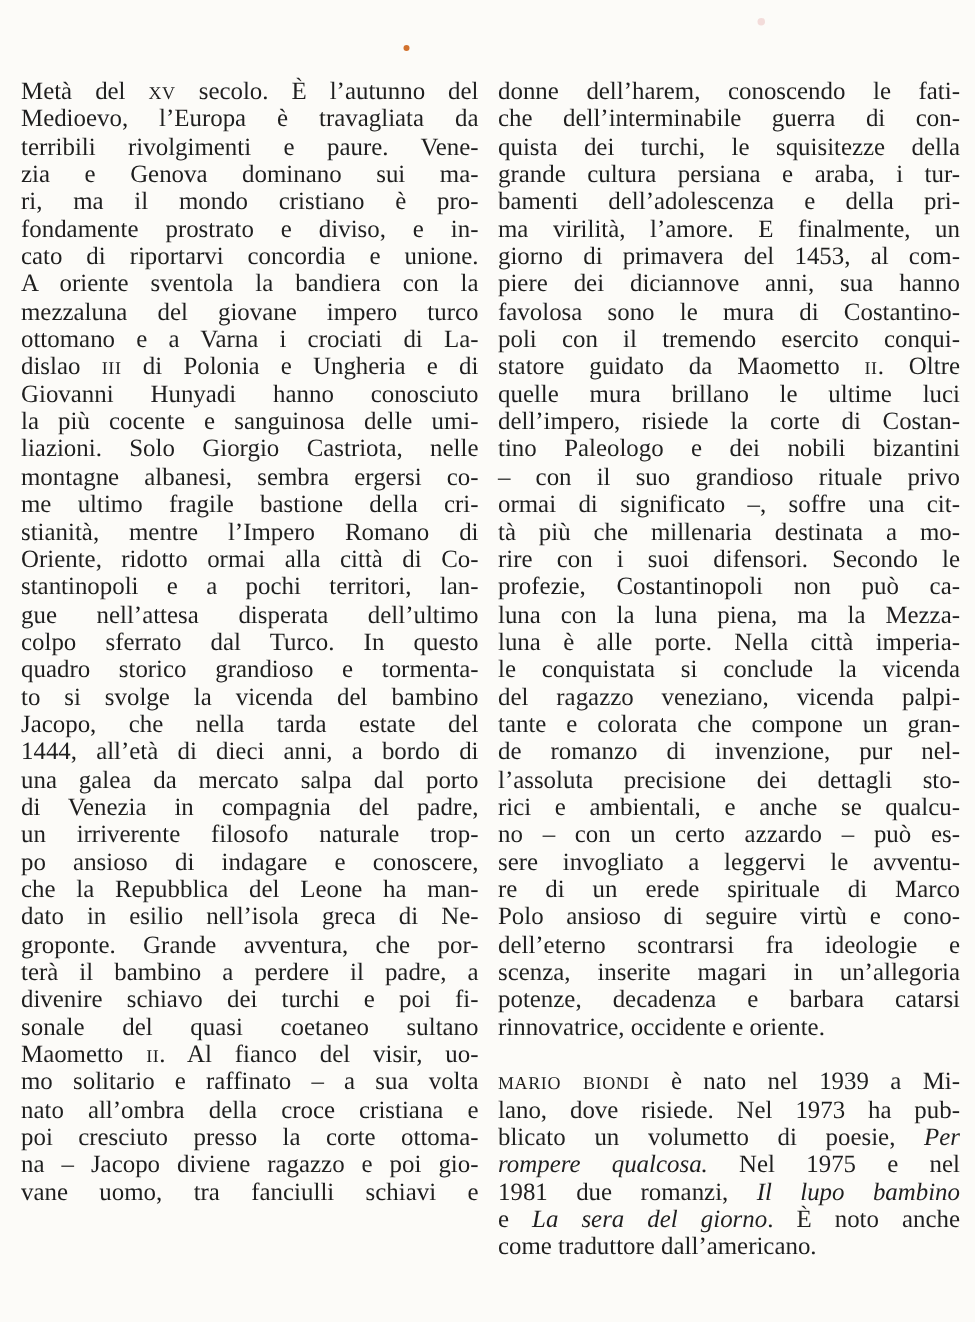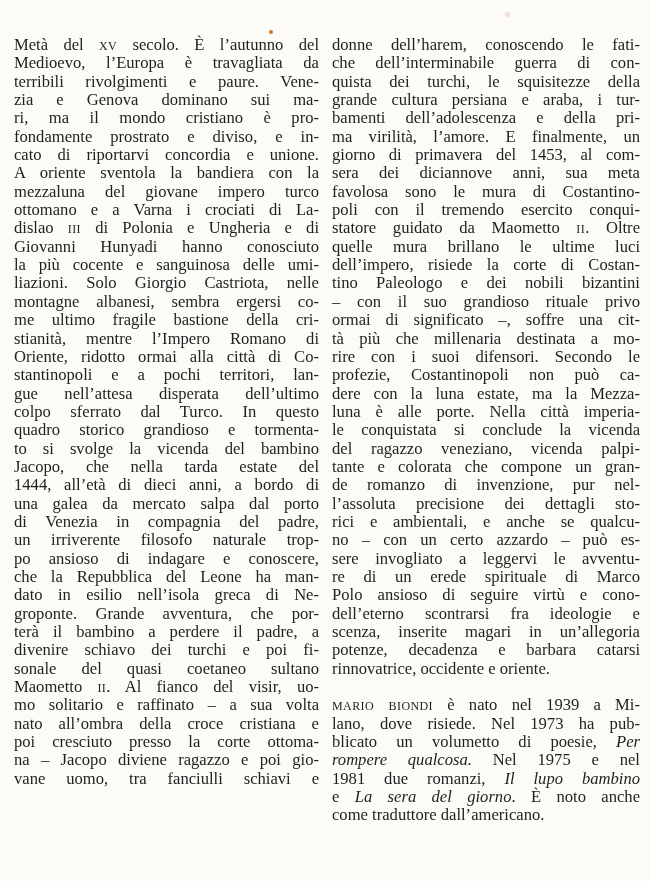--- a/index.html
+++ b/index.html
@@ -11,21 +11,21 @@
     position: relative;
     width: 650px;
     height: 881px;
     background: #fcfbf8;
     overflow: hidden;
     font-family: "Liberation Serif", "DejaVu Serif", serif;
     color: #1f1f1f;
   }
   .column {
     position: absolute;
-    top: 36px;
+    top: 52px;
   }
   .column.left  { left: 14px;  width: 305px; }
   .column.right { left: 332px; width: 308px; }
   .line {
     height: 18.35px;
     line-height: 18.35px;
     font-size: 16.6px;
     text-align: justify;
     text-align-last: justify;
     white-space: normal;
@@ -95,33 +95,33 @@
       <div class="line"><span class="n">vane uomo, tra fanciulli schiavi e</span></div>
     </div>
   <div class="column right">
       <div class="line"><span class="n">donne dell’harem, conoscendo le fati-</span></div>
       <div class="line"><span class="n">che dell’interminabile guerra di con-</span></div>
       <div class="line"><span class="n">quista dei turchi, le squisitezze della</span></div>
       <div class="line"><span class="n">grande cultura persiana e araba, i tur-</span></div>
       <div class="line"><span class="n">bamenti dell’adolescenza e della pri-</span></div>
       <div class="line"><span class="n">ma virilità, l’amore. E finalmente, un</span></div>
       <div class="line"><span class="n">giorno di primavera del 1453, al com-</span></div>
-      <div class="line"><span class="n">sera dei diciannove anni, sua meta</span></div>
+      <div class="line"><span class="n">piere dei diciannove anni, sua hanno</span></div>
       <div class="line"><span class="n">favolosa sono le mura di Costantino-</span></div>
       <div class="line"><span class="n">poli con il tremendo esercito conqui-</span></div>
       <div class="line"><span class="n">statore guidato da Maometto </span><span class="sc">ii</span><span class="n">. Oltre</span></div>
       <div class="line"><span class="n">quelle mura brillano le ultime luci</span></div>
       <div class="line"><span class="n">dell’impero, risiede la corte di Costan-</span></div>
       <div class="line"><span class="n">tino Paleologo e dei nobili bizantini</span></div>
       <div class="line"><span class="n">– con il suo grandioso rituale privo</span></div>
       <div class="line"><span class="n">ormai di significato –, soffre una cit-</span></div>
       <div class="line"><span class="n">tà più che millenaria destinata a mo-</span></div>
       <div class="line"><span class="n">rire con i suoi difensori. Secondo le</span></div>
       <div class="line"><span class="n">profezie, Costantinopoli non può ca-</span></div>
-      <div class="line"><span class="n">dere con la luna estate, ma la Mezza-</span></div>
+      <div class="line"><span class="n">luna con la luna piena, ma la Mezza-</span></div>
       <div class="line"><span class="n">luna è alle porte. Nella città imperia-</span></div>
       <div class="line"><span class="n">le conquistata si conclude la vicenda</span></div>
       <div class="line"><span class="n">del ragazzo veneziano, vicenda palpi-</span></div>
       <div class="line"><span class="n">tante e colorata che compone un gran-</span></div>
       <div class="line"><span class="n">de romanzo di invenzione, pur nel-</span></div>
       <div class="line"><span class="n">l’assoluta precisione dei dettagli sto-</span></div>
       <div class="line"><span class="n">rici e ambientali, e anche se qualcu-</span></div>
       <div class="line"><span class="n">no – con un certo azzardo – può es-</span></div>
       <div class="line"><span class="n">sere invogliato a leggervi le avventu-</span></div>
       <div class="line"><span class="n">re di un erede spirituale di Marco</span></div>

